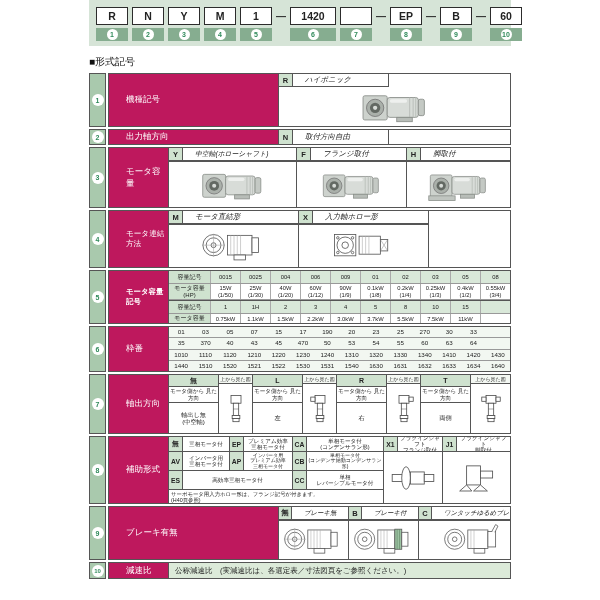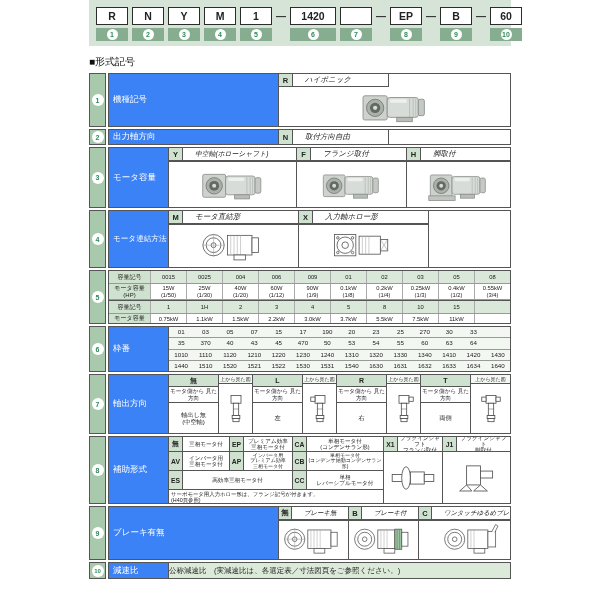--- a/index.html
+++ b/index.html
@@ -43,22 +43,22 @@
   }
   .num-circle{
     width:12px;height:12px;border-radius:50%;background:#fff;color:#2f8a5a;
     font-size:7px;font-weight:bold;display:flex;align-items:center;justify-content:center;
   }
   .main{
     flex:1;border:1px solid #555;margin-left:2px;display:flex;background:#fff;
     box-sizing:border-box;overflow:hidden;
   }
   .lbl{
-    background:#3b82f6;color:#fff;font-size:8.5px;display:flex;align-items:center;
-    padding-left:4px;border-right:1px solid #555;box-sizing:border-box;flex:0 0 auto;
+    background:#be185d;color:#fff;font-size:8.5px;display:flex;align-items:center;
+    padding-left:17px;border-right:1px solid #555;box-sizing:border-box;flex:0 0 auto;
   }
   .lbl.wide{width:170px;}
   .lbl.narrow{width:60px;}
   .cont{flex:1;display:flex;min-width:0;}
   .cont.col{flex-direction:column;}
 
   .strip{display:flex;height:13px;flex:0 0 13px;}
   .code-cell{
     background:#cfe2cf;border-right:1px solid #555;border-bottom:1px solid #555;
     font-size:7.5px;font-weight:bold;display:flex;align-items:center;justify-content:center;
@@ -131,21 +131,21 @@
   
   .g9{display:flex;flex-direction:column;border-right:1px solid #555;box-sizing:border-box;}
   .g9:last-child{border-right:none;}
   .g9 .strip{border-bottom:0;}
   .g9 .desc-cell{flex:1;border-right:none;font-size:6.4px;}
   .g9 .imgarea{border-top:0;}
 
   
   .r10-note{
     flex:1;background:#dcead9;font-size:7.5px;display:flex;align-items:center;
-    white-space:nowrap;overflow:hidden;
+    padding-left:6px;white-space:nowrap;overflow:hidden;
   }
 </style>
 </head>
 <body>
 
 <svg width="0" height="0" style="position:absolute" aria-hidden="true">
   <defs>
     <symbol id="gm-photo" viewBox="0 0 80 44">
       <rect x="3" y="9" width="28" height="28" rx="2" fill="#cdd2cd" stroke="#8a8f8a"></rect>
       <circle cx="17" cy="23" r="10" fill="#aab0aa" stroke="#777"></circle>
@@ -422,20 +422,21 @@
         <div class="filler"></div>
       </div>
     </div>
   </div>
 
   <div class="trow" style="height:54px">
     <div class="numcol">
         <span class="num-circle">5</span>
       </div>
     <div class="main">
+      <div class="lbl narrow" style="font-size:7.4px;font-weight:bold">モータ容量記号</div>
       <div class="cont col">
         <div class="cap-row hdr" style="flex:0 0 12px">
             <div class="cap-cell">容量記号</div>
             <div class="cap-cell">0015</div>
             <div class="cap-cell">0025</div>
             <div class="cap-cell">004</div>
             <div class="cap-cell">006</div>
             <div class="cap-cell">009</div>
             <div class="cap-cell">01</div>
             <div class="cap-cell">02</div>

